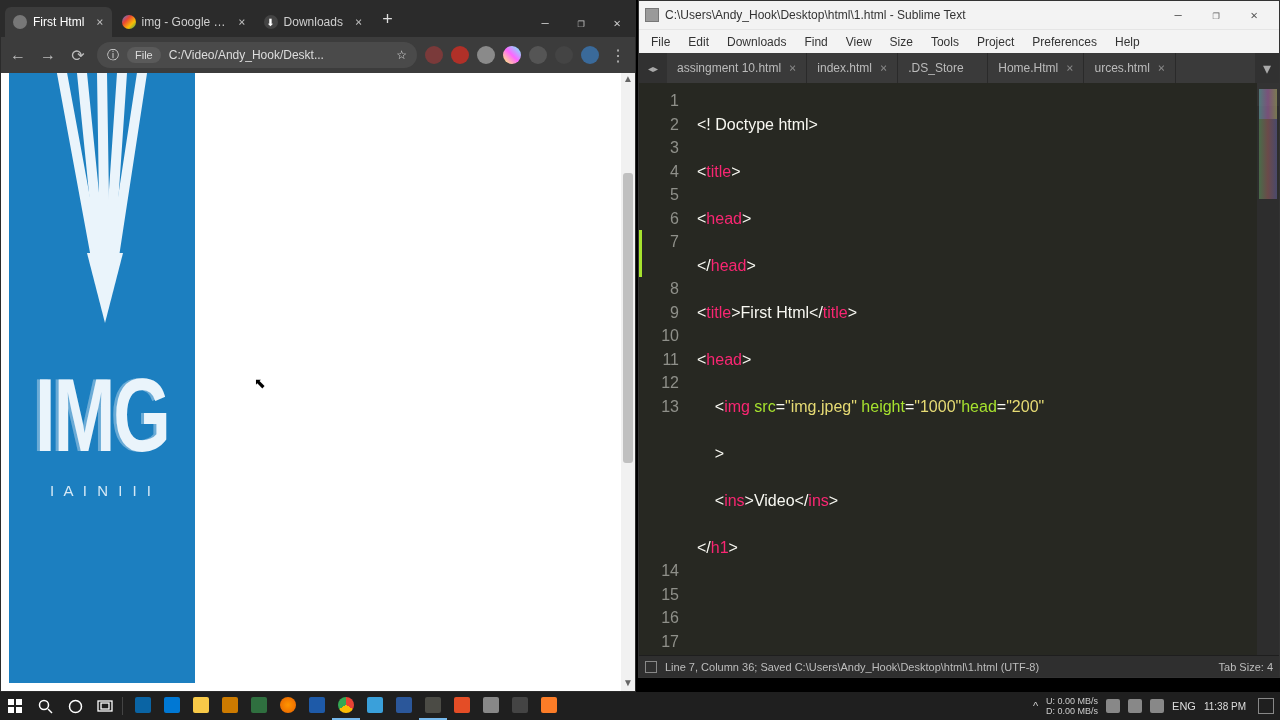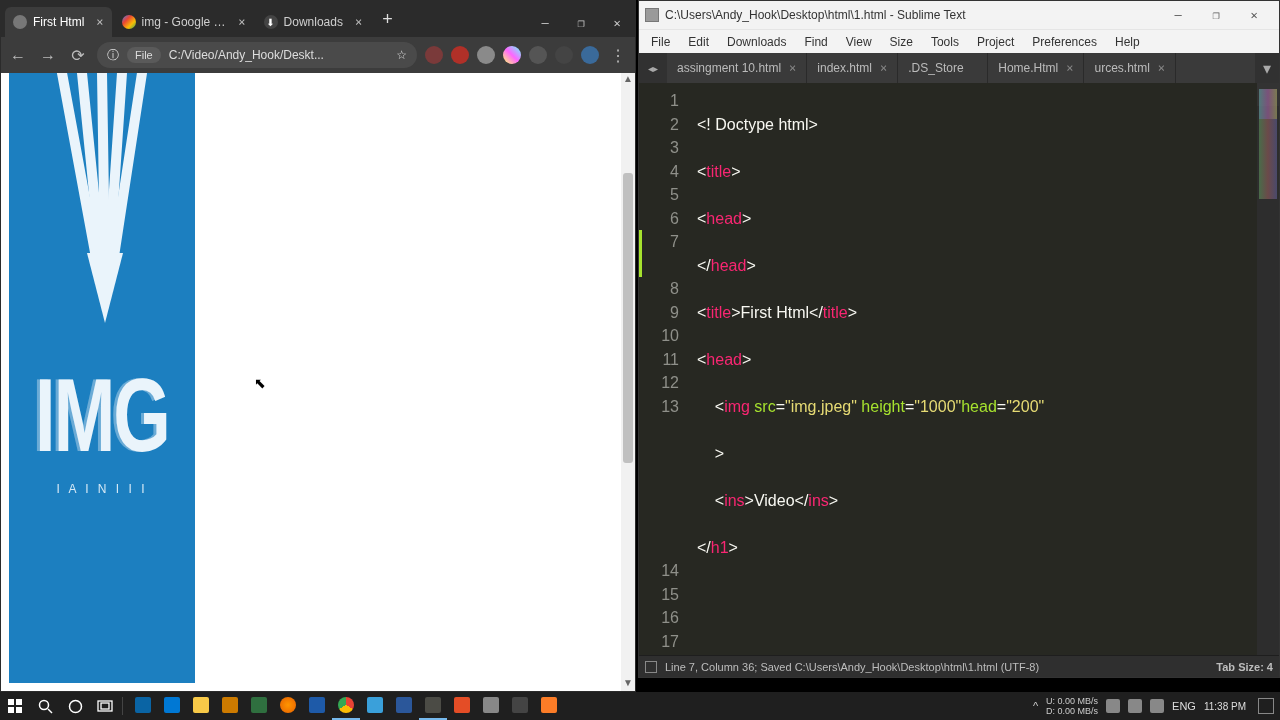--- a/index.html
+++ b/index.html
@@ -57,21 +57,21 @@
     background:#1c7fc0; color:#eaf4fb; display:flex; flex-direction:column; align-items:center;
   }
   .blue-img .strokes{ margin-top:0px; }
   .blue-img .strokes svg{ display:block; }
   .blue-img .imgtxt{
     margin-top:40px; font-size:74px; font-weight:800; letter-spacing:-2px;
     transform:scaleY(1.4); filter:blur(0.4px);
     text-shadow: -3px 0 rgba(255,255,255,0.35);
   }
   .blue-img .sub{
-    font-size:12px; letter-spacing:3px; margin-top:24px; opacity:.9; filter:blur(0.5px);
+    font-size:15px; letter-spacing:3px; margin-top:24px; opacity:.9; filter:blur(0.5px);
   }
   .cursor-ptr {
     position:absolute; left:253px; top:302px; font-size:14px; color:#000;
   }
 
   
   .sublime {
     position:absolute; left:638px; top:0; right:0; height:678px;
     display:flex; flex-direction:column; background:#272822; color:#ddd;
     border:1px solid #333;
@@ -133,21 +133,21 @@
   .mblob.a{ top:6px; height:30px; background:linear-gradient(90deg,#6aa,#a6a,#aa6); opacity:.6;}
   .mblob.b{ top:36px; height:80px; background:linear-gradient(90deg,#6a6,#a66,#66a); opacity:.5;}
 
   .st-status{
     height:22px; background:#2f2f2f; color:#bdbdbd; font-size:11px;
     display:flex; align-items:center; padding:0 6px; gap:12px;
     border-top:1px solid #1e1e1e;
   }
   .st-status .left{ display:flex; gap:8px; align-items:flex-end;}
   .st-status .sqico{ width:12px;height:12px;border:1px solid #888;}
-  .st-status .right{ margin-left:auto;font-weight:bold; }
+  .st-status .right{ margin-left:auto; }
 
   
   .taskbar{
     position:absolute; left:0; right:0; bottom:0; height:28px;
     background:#1f1f1f; display:flex; align-items:center; color:#ddd;
     font-size:11px;
   }
   .taskbar .tb-left{ display:flex; align-items:center; }
   .tb-ico{
     width:30px; height:28px; display:flex; align-items:center; justify-content:center;

